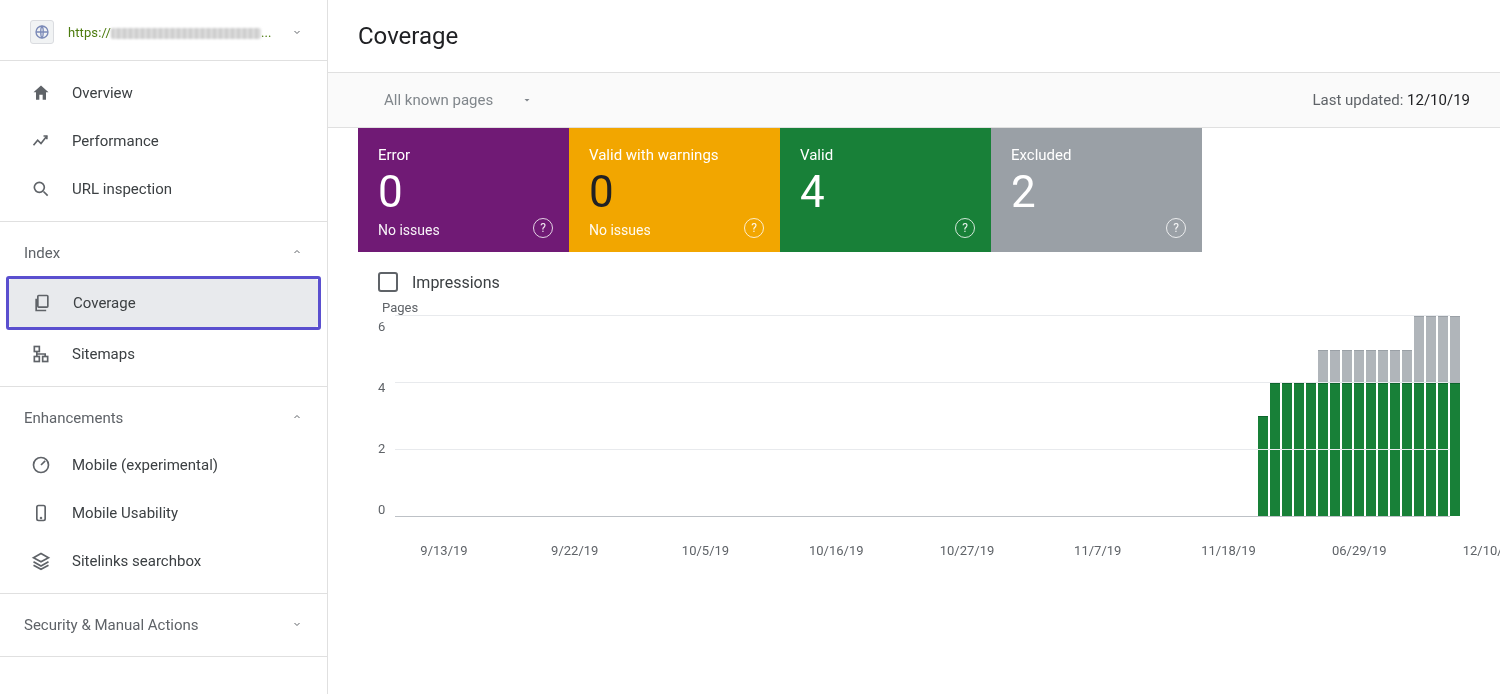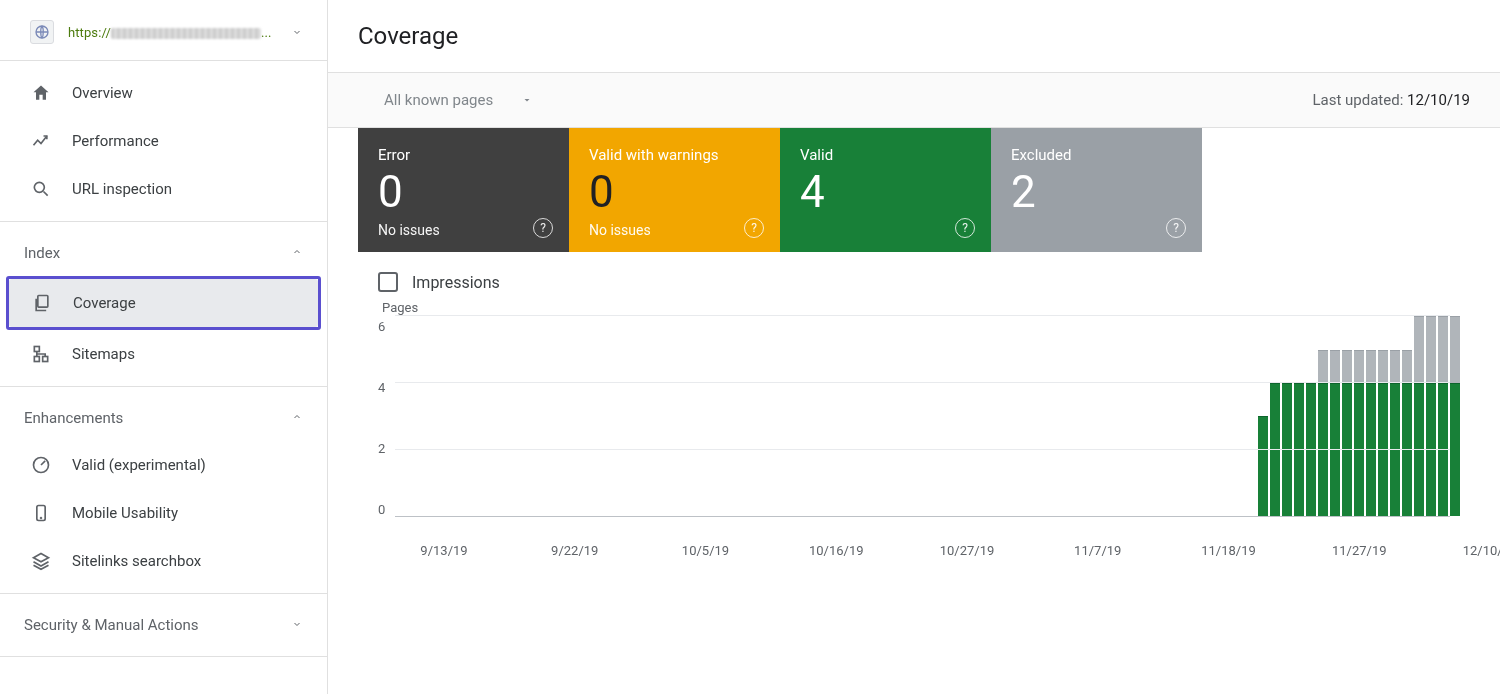--- a/index.html
+++ b/index.html
@@ -35,21 +35,21 @@
 
 .content-panel { margin: 0 30px; background: #fff; }
 
 
 .status-cards { display: flex; }
 .status-card { width: 211px; padding: 18px 20px 14px 20px; color: #fff; position: relative; cursor: pointer; }
 .status-card .label { font-size: 15px; margin-bottom: 4px; }
 .status-card .value { font-size: 44px; font-weight: 400; line-height: 1.1; }
 .status-card .subtext { font-size: 14px; margin-top: 6px; opacity: 0.95; }
 .status-card .card-help { position: absolute; right: 16px; bottom: 14px; width: 20px; height: 20px; border: 1.5px solid rgba(255,255,255,0.8); border-radius: 50%; display: flex; align-items: center; justify-content: center; font-size: 12px; color: rgba(255,255,255,0.9); }
-.card-error { background: #404040; }
+.card-error { background: #701a75; }
 .card-warning { background: #f2a600; }
 .card-warning .value { color: #202124; }
 .card-valid { background: #188038; }
 .card-excluded { background: #9aa0a6; }
 
 
 .impressions-row { display: flex; align-items: center; gap: 14px; padding: 20px 20px 8px 20px; }
 .checkbox { width: 20px; height: 20px; border: 2px solid #5f6368; border-radius: 3px; cursor: pointer; }
 .impressions-label { font-size: 16px; color: #3c4043; }
 
@@ -156,21 +156,21 @@
             <path d="M7 14l5-5 5 5" fill="none" stroke="#5f6368" stroke-width="2"></path>
           </svg></span>
     </div>
     <div class="nav-item">
       <span class="icon-slot">
         <svg width="20" height="20" viewBox="0 0 24 24" fill="none" stroke="#5f6368" stroke-width="2">
             <circle cx="12" cy="12" r="9"></circle>
             <path d="M12 12l5-5"></path>
           </svg>
       </span>
-      <span>Valid (experimental)</span>
+      <span>Mobile (experimental)</span>
     </div>
     <div class="nav-item">
       <span class="icon-slot">
         <svg width="20" height="20" viewBox="0 0 24 24" fill="none" stroke="#5f6368" stroke-width="2">
             <rect x="7" y="3" width="10" height="18" rx="2"></rect>
             <circle cx="12" cy="18" r="0.5" fill="#5f6368"></circle>
           </svg>
       </span>
       <span>Mobile Usability</span>
     </div>
@@ -326,18 +326,18 @@
           </div>
       </div>
       <div class="x-axis" id="x-axis">
           <div class="x-tick" style="left: 0%;">9/13/19</div>
           <div class="x-tick" style="left: 12.5%;">9/22/19</div>
           <div class="x-tick" style="left: 25%;">10/5/19</div>
           <div class="x-tick" style="left: 37.5%;">10/16/19</div>
           <div class="x-tick" style="left: 50%;">10/27/19</div>
           <div class="x-tick" style="left: 62.5%;">11/7/19</div>
           <div class="x-tick" style="left: 75%;">11/18/19</div>
-          <div class="x-tick" style="left: 87.5%;">11/27/19</div>
+          <div class="x-tick" style="left: 87.5%;">06/29/19</div>
           <div class="x-tick" style="left: 100%;">12/10/19</div>
         </div>
     </div>
   </div>
 </div>
 
 </body></html>

